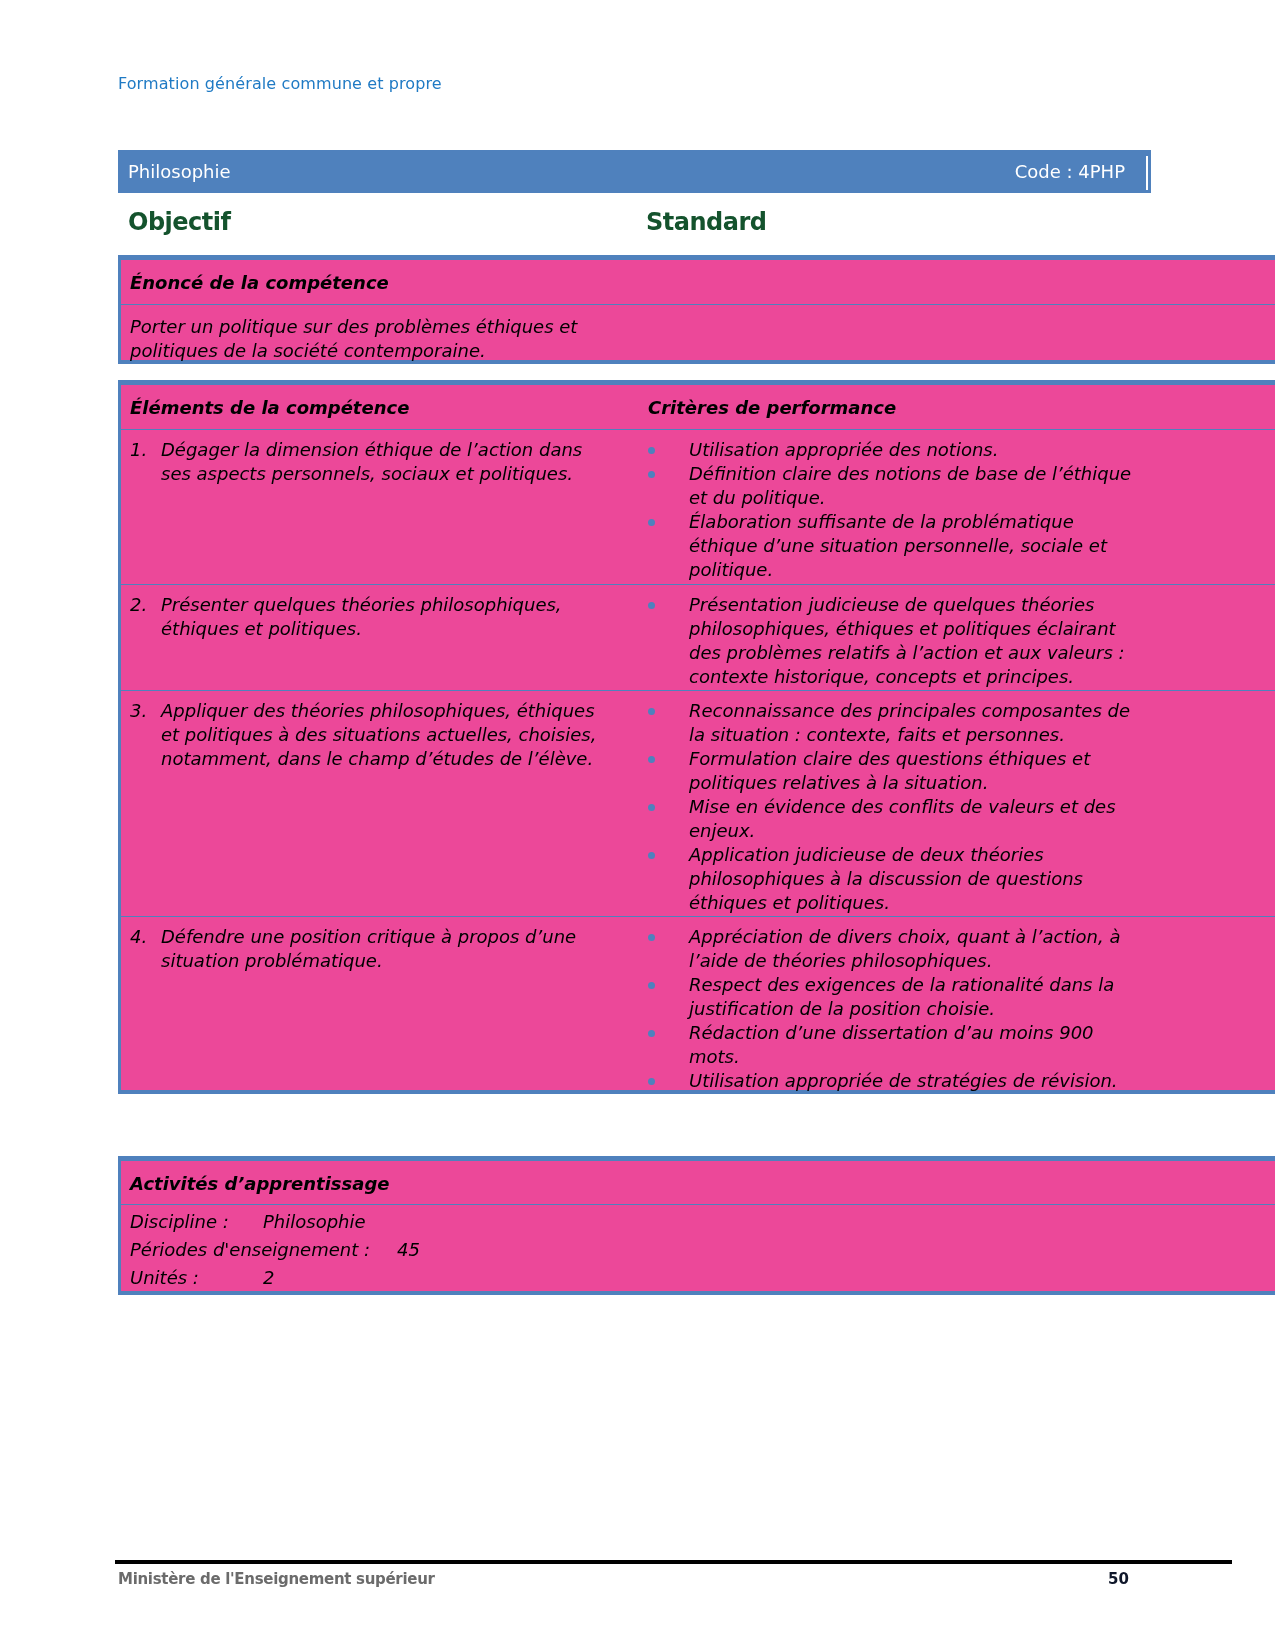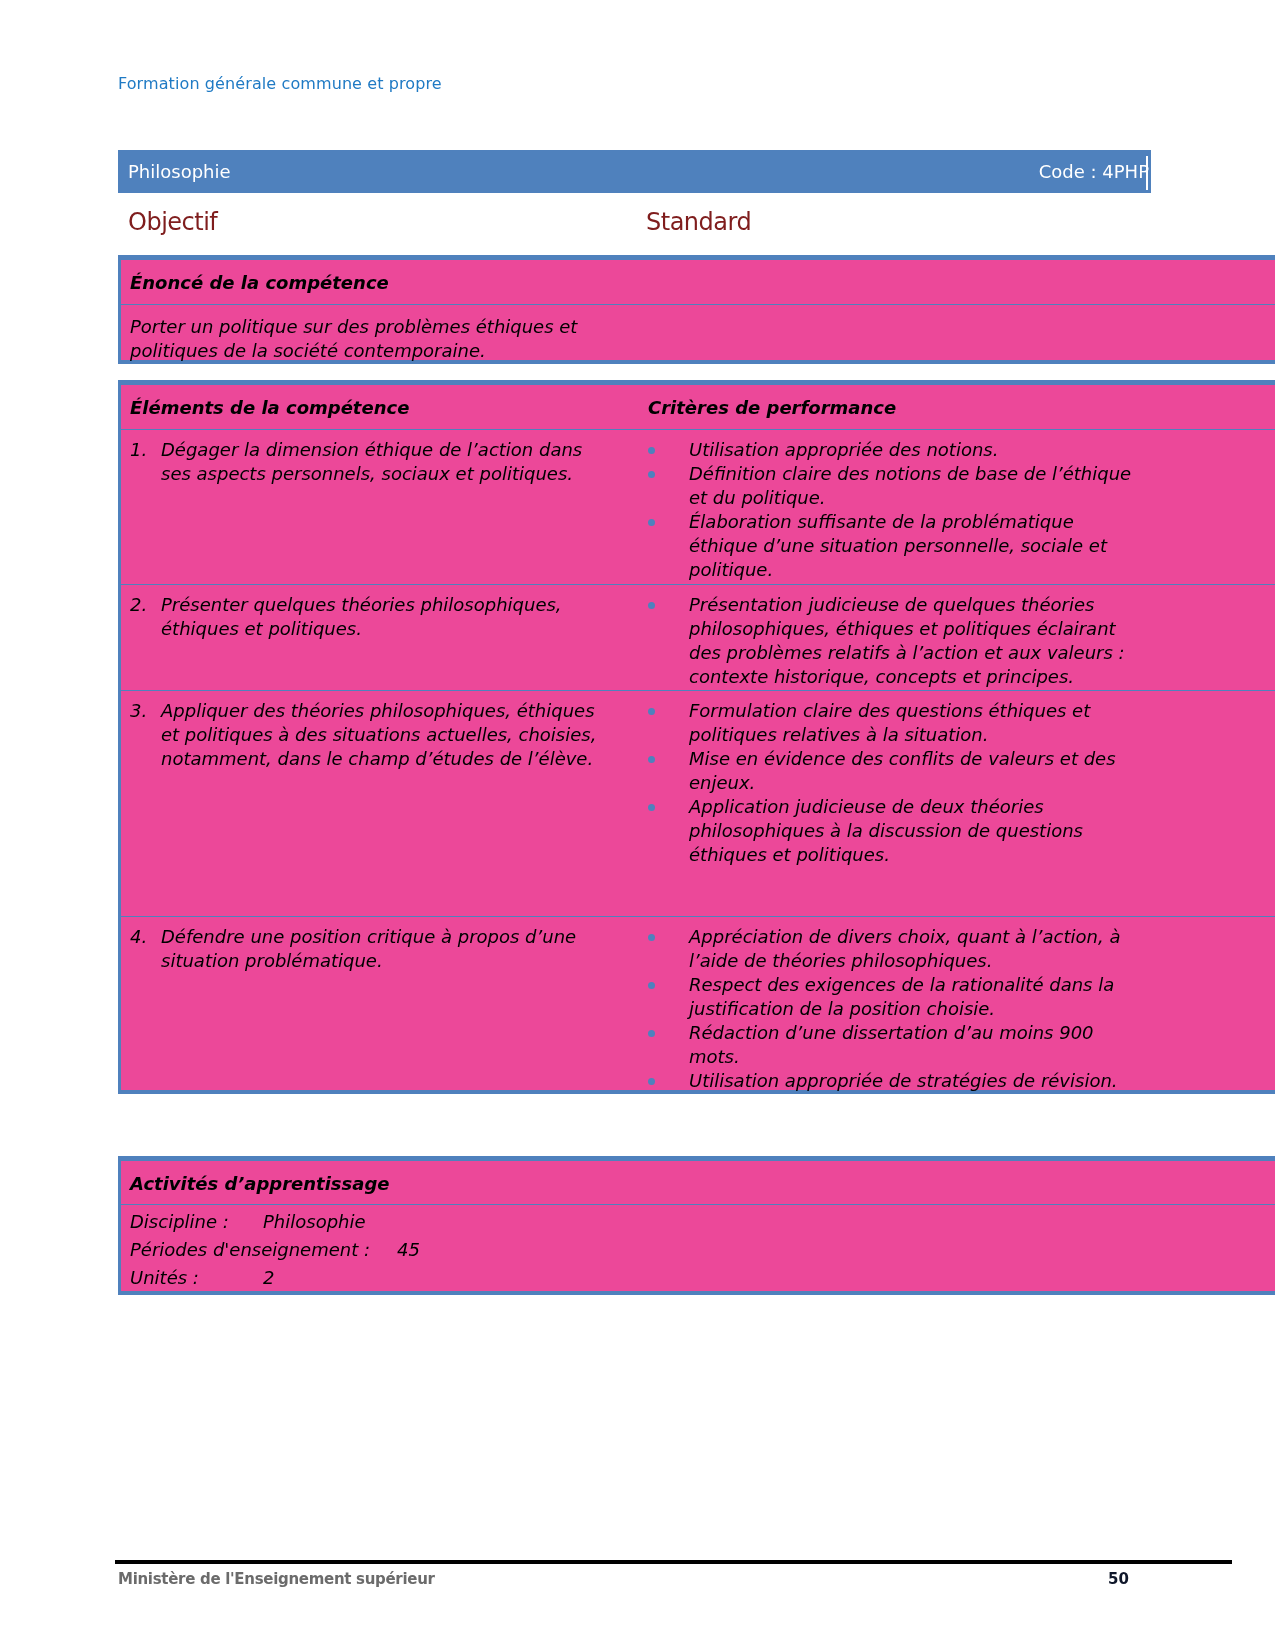--- a/index.html
+++ b/index.html
@@ -3,23 +3,23 @@
 <meta charset="utf-8">
 <style>
   html, body { margin:0; padding:0; background:#ffffff; }
   body { width:1275px; height:1650px; position:relative; overflow:hidden;
          font-family:"DejaVu Sans", sans-serif; color:#000; }
   .abs { position:absolute; }
   .running-header { left:118px; top:74px; font-size:16px; color:#1f7ac4; letter-spacing:0.1px; }
   .title-bar { left:118px; top:150px; width:1033px; height:43px; background:#4f81bd;
                color:#ffffff; font-size:18px; box-sizing:border-box; }
   .title-bar .left { position:absolute; left:10px; top:11px; }
-  .title-bar .right { position:absolute; right:2px; top:11px; }
+  .title-bar .right { position:absolute; right:26px; top:11px; }
   .title-bar .edge { position:absolute; right:3px; top:6px; width:2px; height:34px; background:#ffffff; }
-  .big-label { top:208px; font-size:24px; font-weight:normal; color:#7f1d1d; letter-spacing:-0.5px; }
+  .big-label { top:208px; font-size:24px; font-weight:bold; color:#14532d; letter-spacing:-0.5px; }
   .box { position:absolute; left:118px; width:1162px; border:3px solid #4f81bd; border-top-width:5px;
          border-bottom-width:4px; box-sizing:border-box; background:#ec4899;font-style:italic; }
   .box .head { position:relative; border-bottom:1px solid #4f81bd; font-weight:bold; font-size:18px; }
   .box .head span { position:absolute; top:12px; }
   .body-text { font-size:18px; line-height:24px; }
   .row { position:relative; border-bottom:1px solid #4f81bd; box-sizing:border-box; }
   .row:last-child { border-bottom:none; }
   .elem { position:absolute; left:9px; top:8px; width:470px; font-size:18px; line-height:24px; }
   .elem .num { position:absolute; left:0; top:0; }
   .elem .txt { position:absolute; left:31px; top:0; width:445px; }
@@ -83,20 +83,21 @@
       <div class="item"><span class="bullet"></span><span>Présentation judicieuse de quelques théories philosophiques, éthiques et politiques éclairant des problèmes relatifs à l’action et aux valeurs : contexte historique, concepts et principes.</span></div>
     </div>
   </div>
 
   <div class="row" style="height:226px;">
     <div class="elem">
       <span class="num">3.</span>
       <span class="txt">Appliquer des théories philosophiques, éthiques et politiques à des situations actuelles, choisies, notamment, dans le champ d’études de l’élève.</span>
     </div>
     <div class="crit">
+      <div class="item"><span class="bullet"></span><span>Reconnaissance des principales composantes de la situation : contexte, faits et personnes.</span></div>
       <div class="item"><span class="bullet"></span><span>Formulation claire des questions éthiques et politiques relatives à la situation.</span></div>
       <div class="item"><span class="bullet"></span><span>Mise en évidence des conflits de valeurs et des enjeux.</span></div>
       <div class="item"><span class="bullet"></span><span>Application judicieuse de deux théories philosophiques à la discussion de questions éthiques et politiques.</span></div>
     </div>
   </div>
 
   <div class="row" style="height:176px;">
     <div class="elem">
       <span class="num">4.</span>
       <span class="txt">Défendre une position critique à propos d’une situation problématique.</span>

